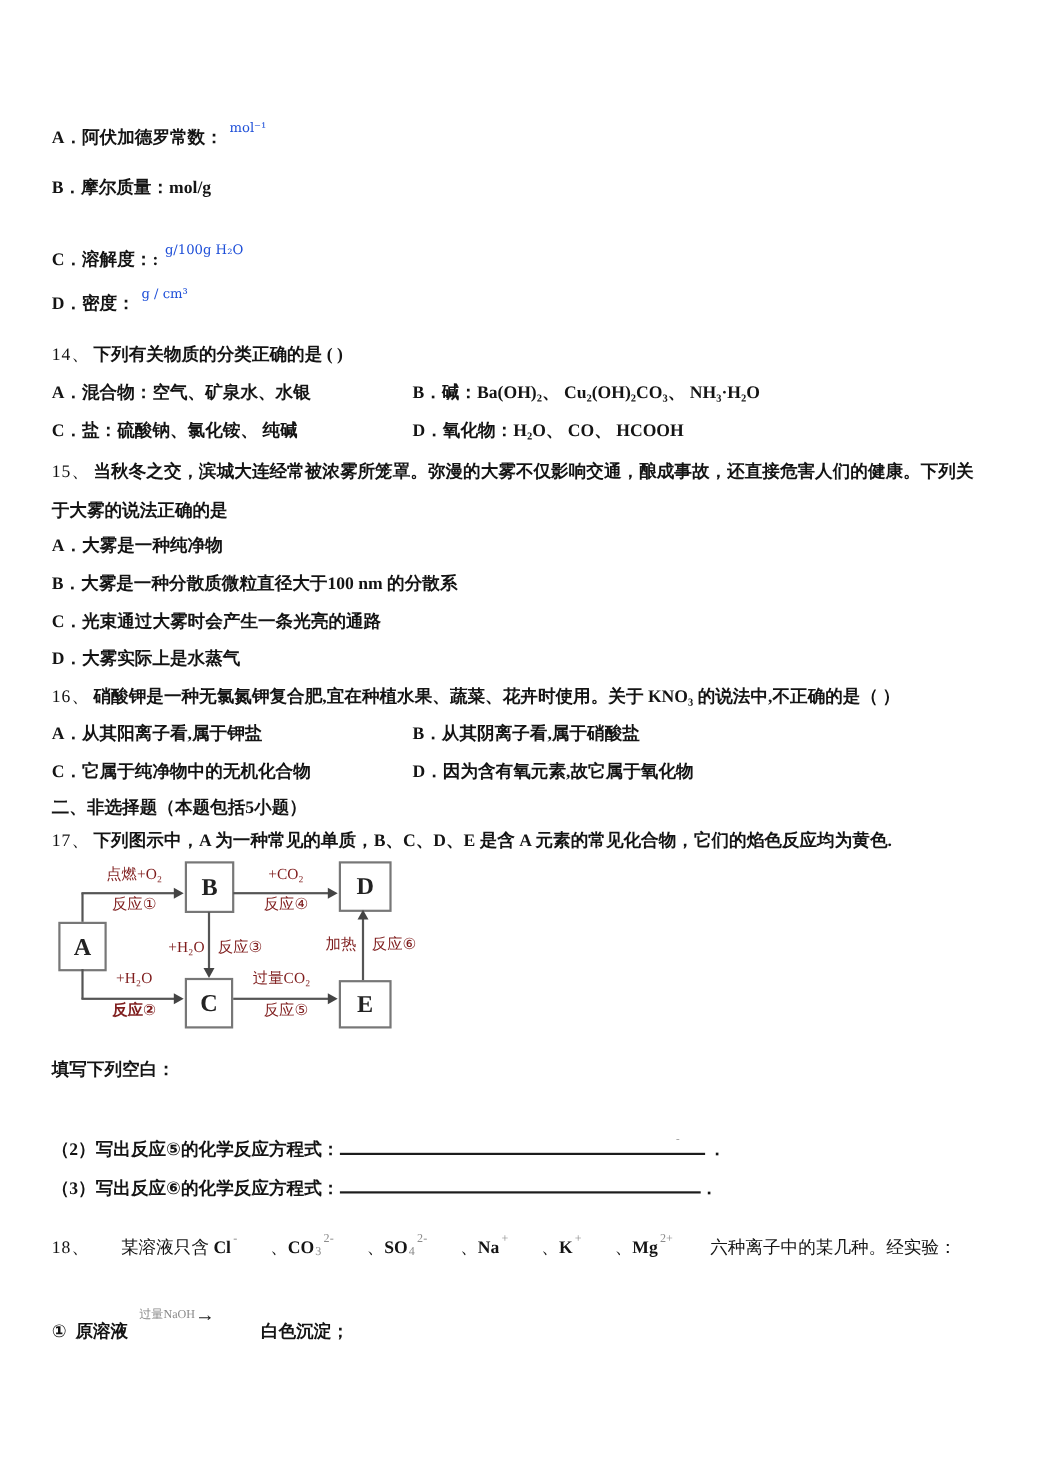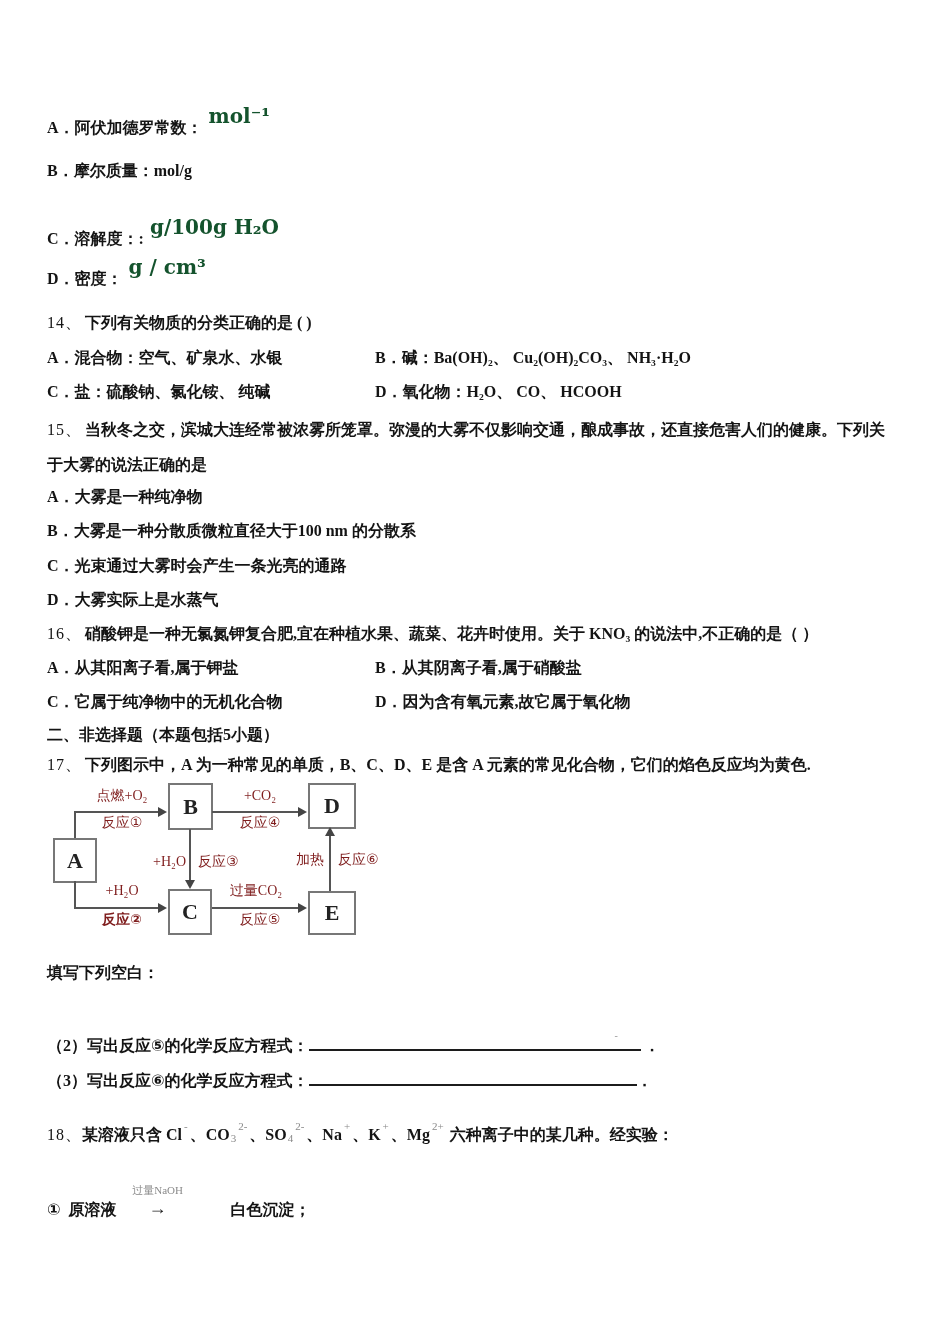--- a/index.html
+++ b/index.html
@@ -9,21 +9,21 @@
     font-family:"Liberation Serif","DejaVu Serif","DejaVu Sans",serif;
     color:#141414;
   }
   .line {
     position:absolute; left:47px; white-space:nowrap;
     font-size:16px; font-weight:bold; color:#141414; line-height:22px;
   }
   .num {font-weight:normal; letter-spacing:1px; margin-right:3px;}
   .colR {position:absolute; left:328px; top:0; white-space:nowrap;}
   .formula {
-    font-weight:bold; color:#14532d; font-size:20px;
+    font-weight:normal; color:#1d4ed8; font-size:12px;
     position:relative; top:-10px; margin-left:6px;
     font-family:"DejaVu Serif","Liberation Serif",serif;
   }
   .blank {display:inline-block; border-bottom:2px solid #1c1c1c; height:13px; vertical-align:baseline;}
   .mark2 {color:#9a9a9a; font-size:10px; font-weight:normal; position:relative; top:-12px; left:-26px;}
   
   .diagram {position:absolute; left:50px; top:781px; width:345px; height:162px;}
   .diagram * {box-sizing:border-box;}
   .dbox {
     position:absolute; border:2px solid #777; background:#fff;
@@ -32,28 +32,28 @@
     font-family:"Liberation Serif","DejaVu Serif",serif;
   }
   .hline {position:absolute; height:0; border-top:2px solid #555;}
   .vline {position:absolute; width:0; border-left:2px solid #555;}
   .arr-r {position:absolute; width:0; height:0; border-top:5px solid transparent; border-bottom:5px solid transparent; border-left:9px solid #444;}
   .arr-d {position:absolute; width:0; height:0; border-left:5px solid transparent; border-right:5px solid transparent; border-top:9px solid #444;}
   .arr-u {position:absolute; width:0; height:0; border-left:5px solid transparent; border-right:5px solid transparent; border-bottom:9px solid #444;}
   .dlab {position:absolute; white-space:nowrap; font-size:14px; font-weight:normal; color:#7f1d1d; text-align:center; line-height:18px;}
   
   .seg-n {font-weight:normal; letter-spacing:1px;}
-  .seg-b {font-weight:bold;}
+  .seg-b {font-weight:normal;margin-left:28px;}
   .seg-el {font-weight:bold;}
   .seg-sup {color:#8a8a8a; font-size:11px; font-weight:normal; position:relative; top:-10px; margin:0 2px;}
   .seg-sub {color:#8a8a8a; font-size:11px; font-weight:normal; position:relative; top:2px; margin-left:1px;}
   
   .exp-row {position:absolute; left:47px; top:1184px; display:flex; align-items:flex-start;}
   .exp-text {font-size:16px; font-weight:bold; margin-top:16px; white-space:nowrap;}
-  .arrow-stack {display:inline-flex; flex-direction:column; align-items:center; margin:0 16px 0 10px; min-width:62px;}
+  .arrow-stack {display:inline-flex; flex-direction:row; align-items:center; margin:0 16px 0 10px; min-width:62px;}
   .arrow-stack .over {font-size:11px; color:#8a8a8a; font-weight:normal; line-height:13px;}
   .arrow-stack .glyph {font-size:18px; color:#222; font-weight:normal; line-height:22px;}
   .exp-result {margin-left:26px;}
 </style>
 </head>
 <body>
 
 <div class="page">
 
   <div class="line" style="top:115px">

